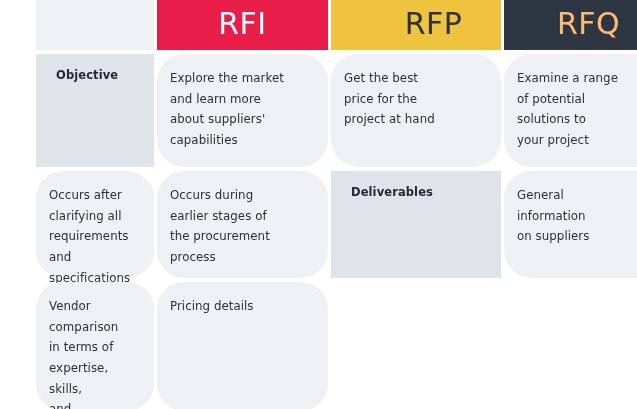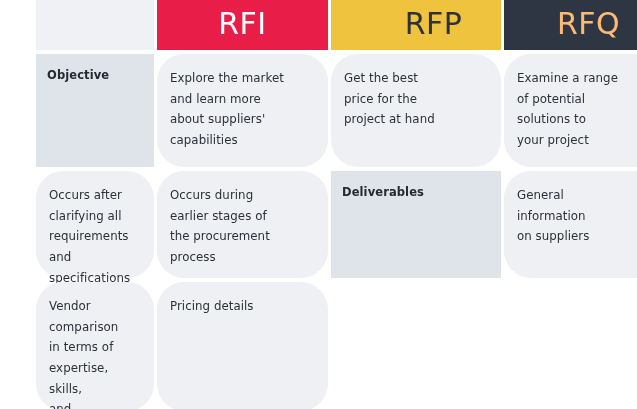--- a/index.html
+++ b/index.html
@@ -60,21 +60,21 @@
   .header-rfq {
     background: #2f3643;
     color: #fdba74;
   }
 
   
   .label-cell {
     background: #dfe3ea;
     display: flex;
     align-items: flex-start;
-    padding: 14px 10px 10px 11px;
+    padding: 14px 10px 10px 20px;
     box-sizing: border-box;
   }
   .label-text {
     font-size: 11.5px;
     font-weight: bold;
     color: #242a33;
     line-height: 1.3;
     letter-spacing: 0.1px;
   }
 

